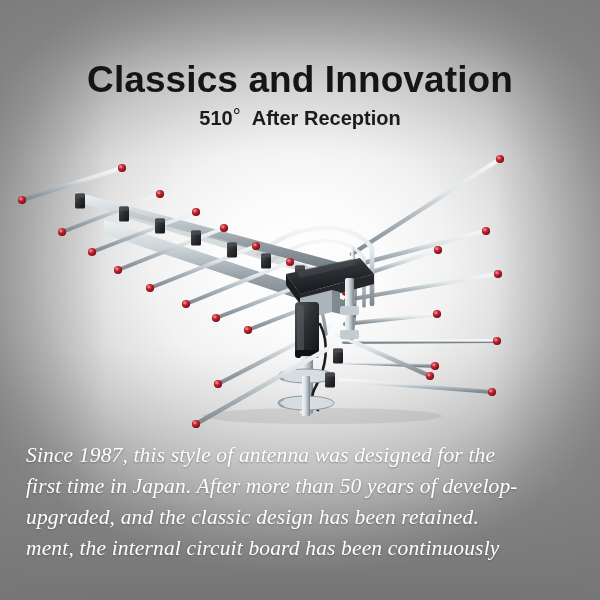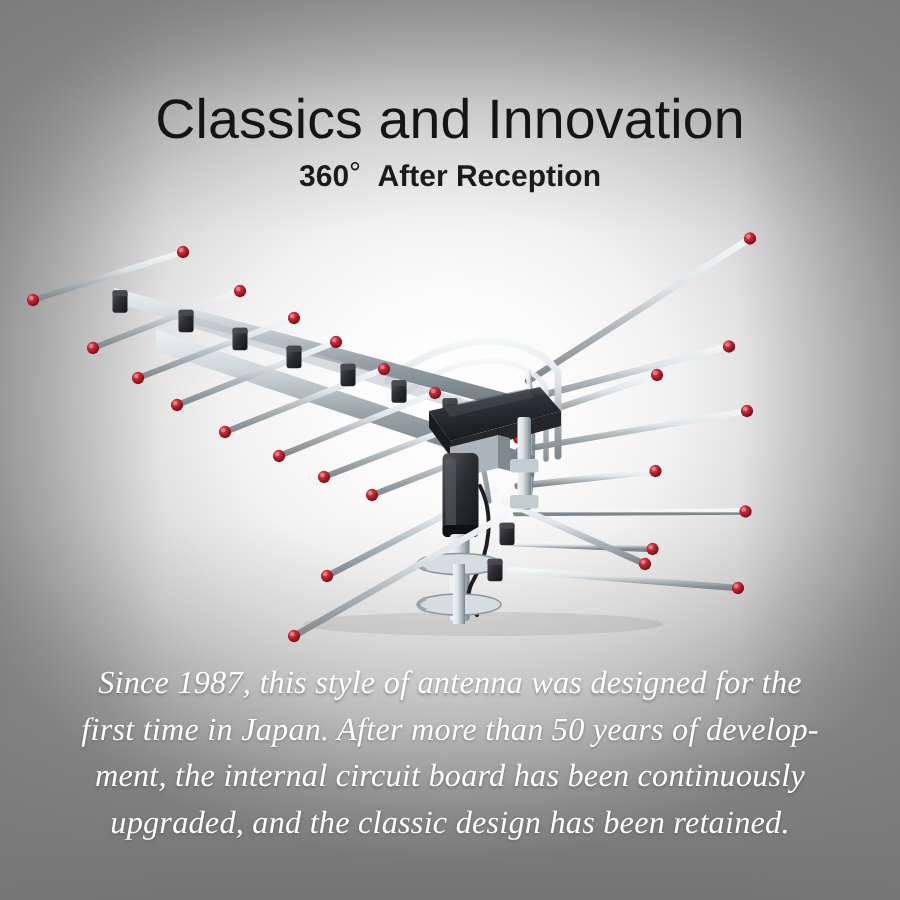--- a/index.html
+++ b/index.html
@@ -27,50 +27,50 @@
     content:"";position:absolute;inset:0;pointer-events:none;
     background:
       linear-gradient(90deg, rgba(120,120,120,.45) 0%, rgba(255,255,255,0) 18%,
         rgba(255,255,255,0) 82%, rgba(120,120,120,.45) 100%);
   }
 
   
   .head{position:absolute;left:0;right:0;text-align:center;z-index:6;}
   #title{
     top:58px;font-size:37px;line-height:44px;color:#151515;
-    font-weight:400;letter-spacing:.1px;
+    font-weight:700;letter-spacing:.1px;
   }
   #subwrap{
     top:103px;font-size:20px;line-height:26px;color:#1b1b1b;font-weight:600;
   }
   #subwrap .deg{font-size:20px;vertical-align:2px;font-weight:400;}
   #subwrap .gap{display:inline-block;width:11px;}
 
   
   #copy{
     position:absolute;left:26px;right:26px;top:440px;z-index:6;
-    text-align:center;color:#ffffff;
+    color:#ffffff;
     font-family:"Liberation Serif",serif;font-style:italic;
     font-size:21.5px;line-height:31px;letter-spacing:.15px;
     text-shadow:0 1px 2px rgba(60,60,60,.45);
   }
   #copy p{margin:0;}
 
   
   #antenna{position:absolute;left:0;top:128px;width:600px;height:300px;z-index:4;}
 </style>
 </head>
 <body>
 
 <div id="stage">
 
   <div class="head" id="title">Classics and Innovation</div>
 
   <div class="head" id="subwrap">
-    <span>360</span><span class="deg">°</span><span class="gap"></span><span>After Reception</span>
+    <span>510</span><span class="deg">°</span><span class="gap"></span><span>After Reception</span>
   </div>
 
   <svg id="antenna" viewBox="0 0 600 300">
     <defs>
       <linearGradient id="rod" x1="0" y1="0" x2="0" y2="1">
         <stop offset="0%" stop-color="#f4f7f8"></stop>
         <stop offset="35%" stop-color="#dfe5e8"></stop>
         <stop offset="62%" stop-color="#aeb8be"></stop>
         <stop offset="100%" stop-color="#7d878d"></stop>
       </linearGradient>
@@ -258,17 +258,17 @@
 
     <g>
       <use href="#clip" x="338" y="228"></use>
       <use href="#clip" x="330" y="252"></use>
     </g>
   </svg>
 
   <div id="copy">
     <p>Since 1987, this style of antenna was designed for the</p>
     <p>first time in Japan. After more than 50 years of develop-</p>
+    <p>upgraded, and the classic design has been retained.</p>
     <p>ment, the internal circuit board has been continuously</p>
-    <p>upgraded, and the classic design has been retained.</p>
   </div>
 
 </div>
 
 </body></html>

